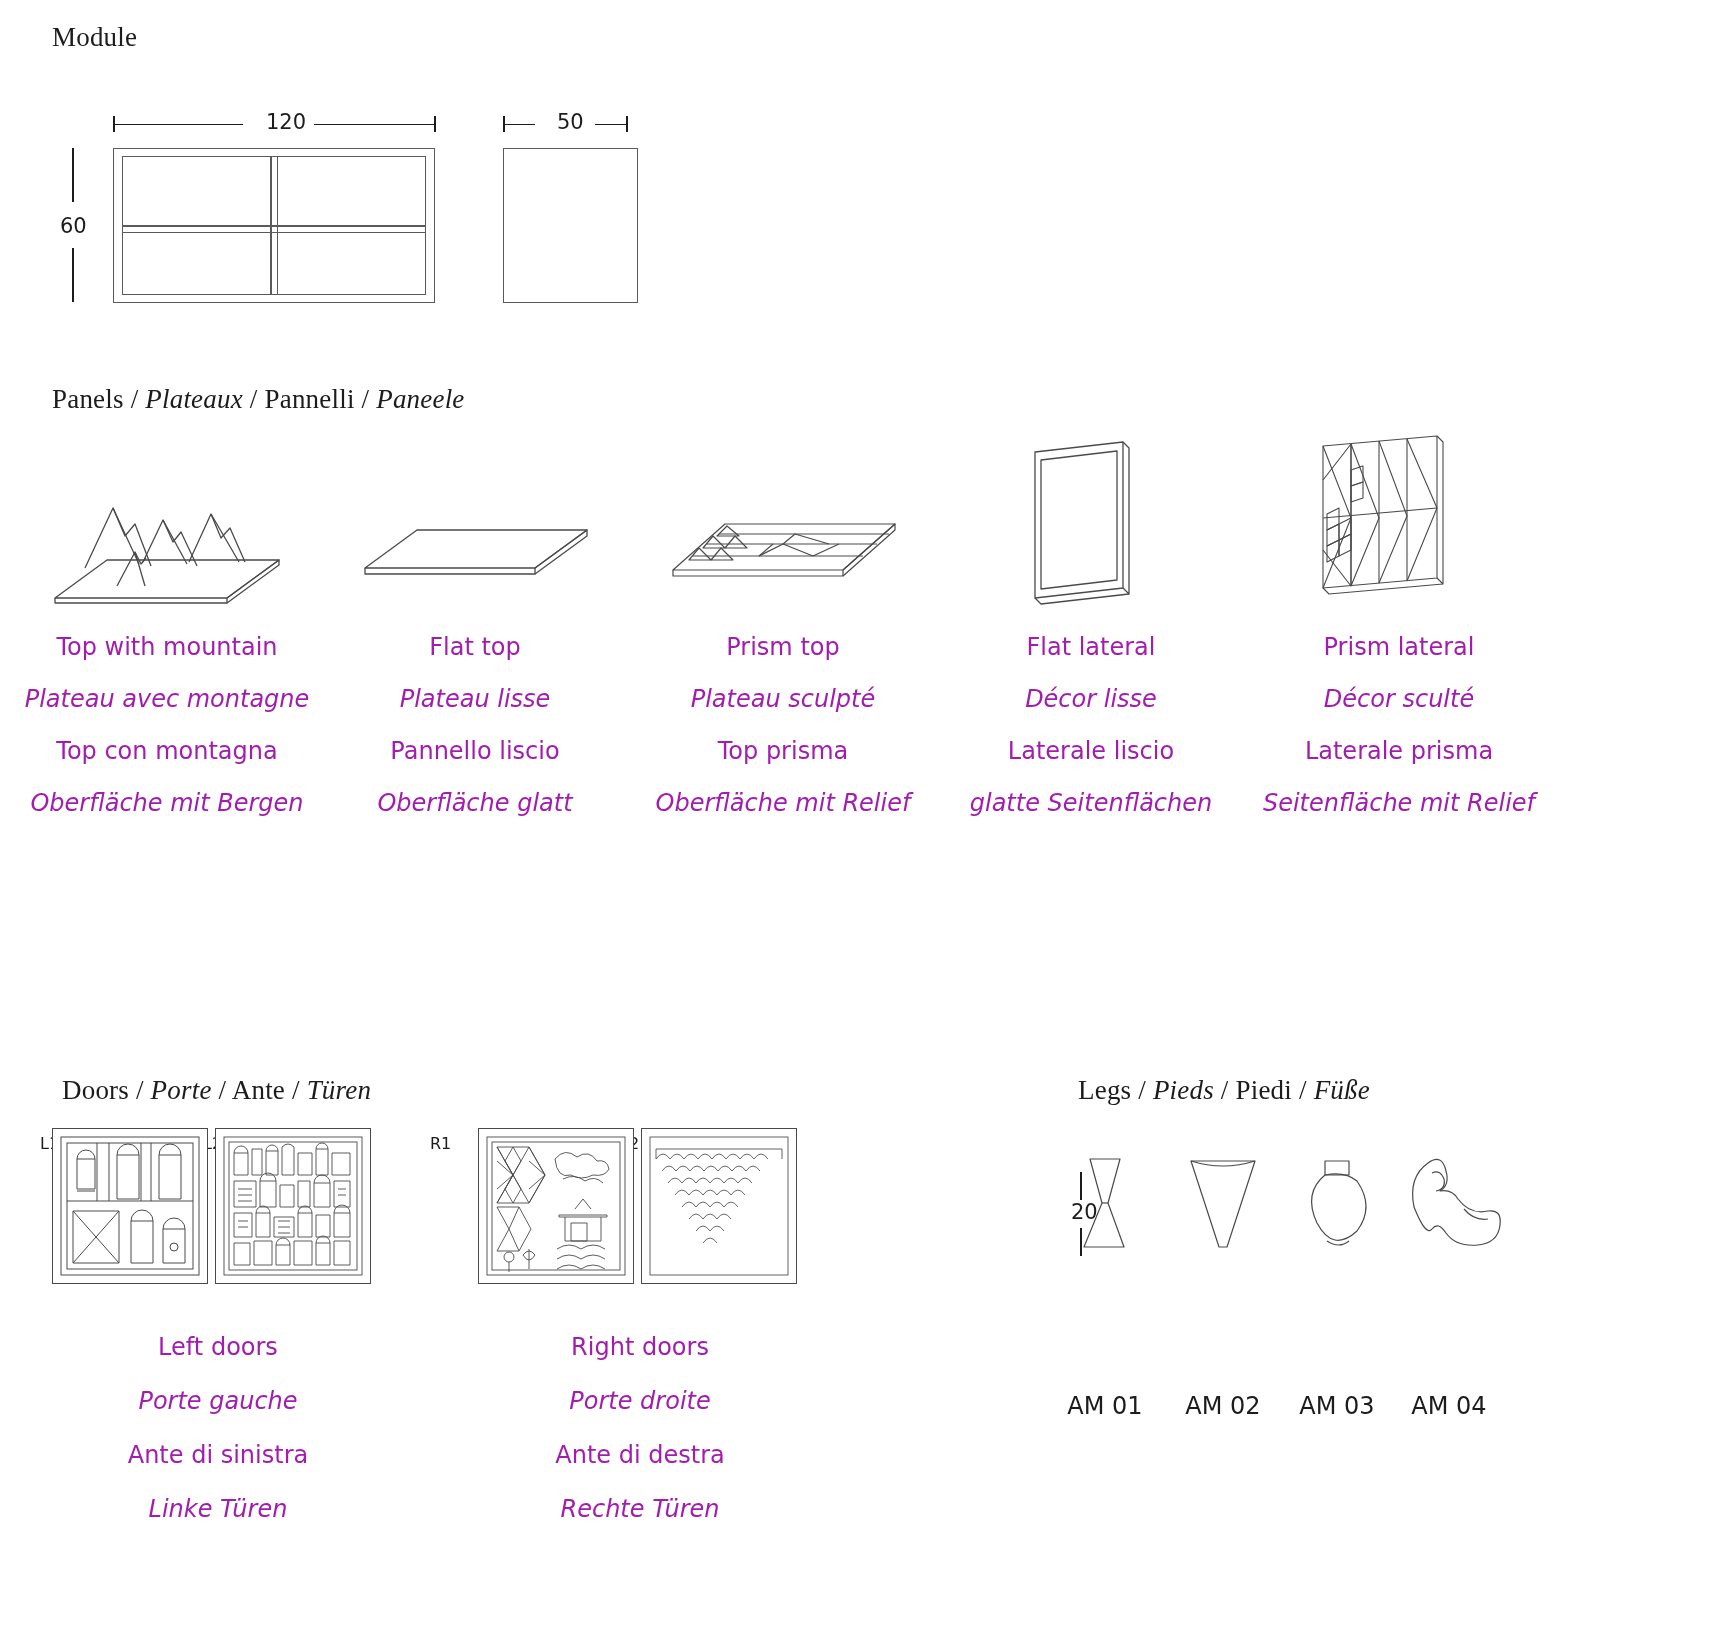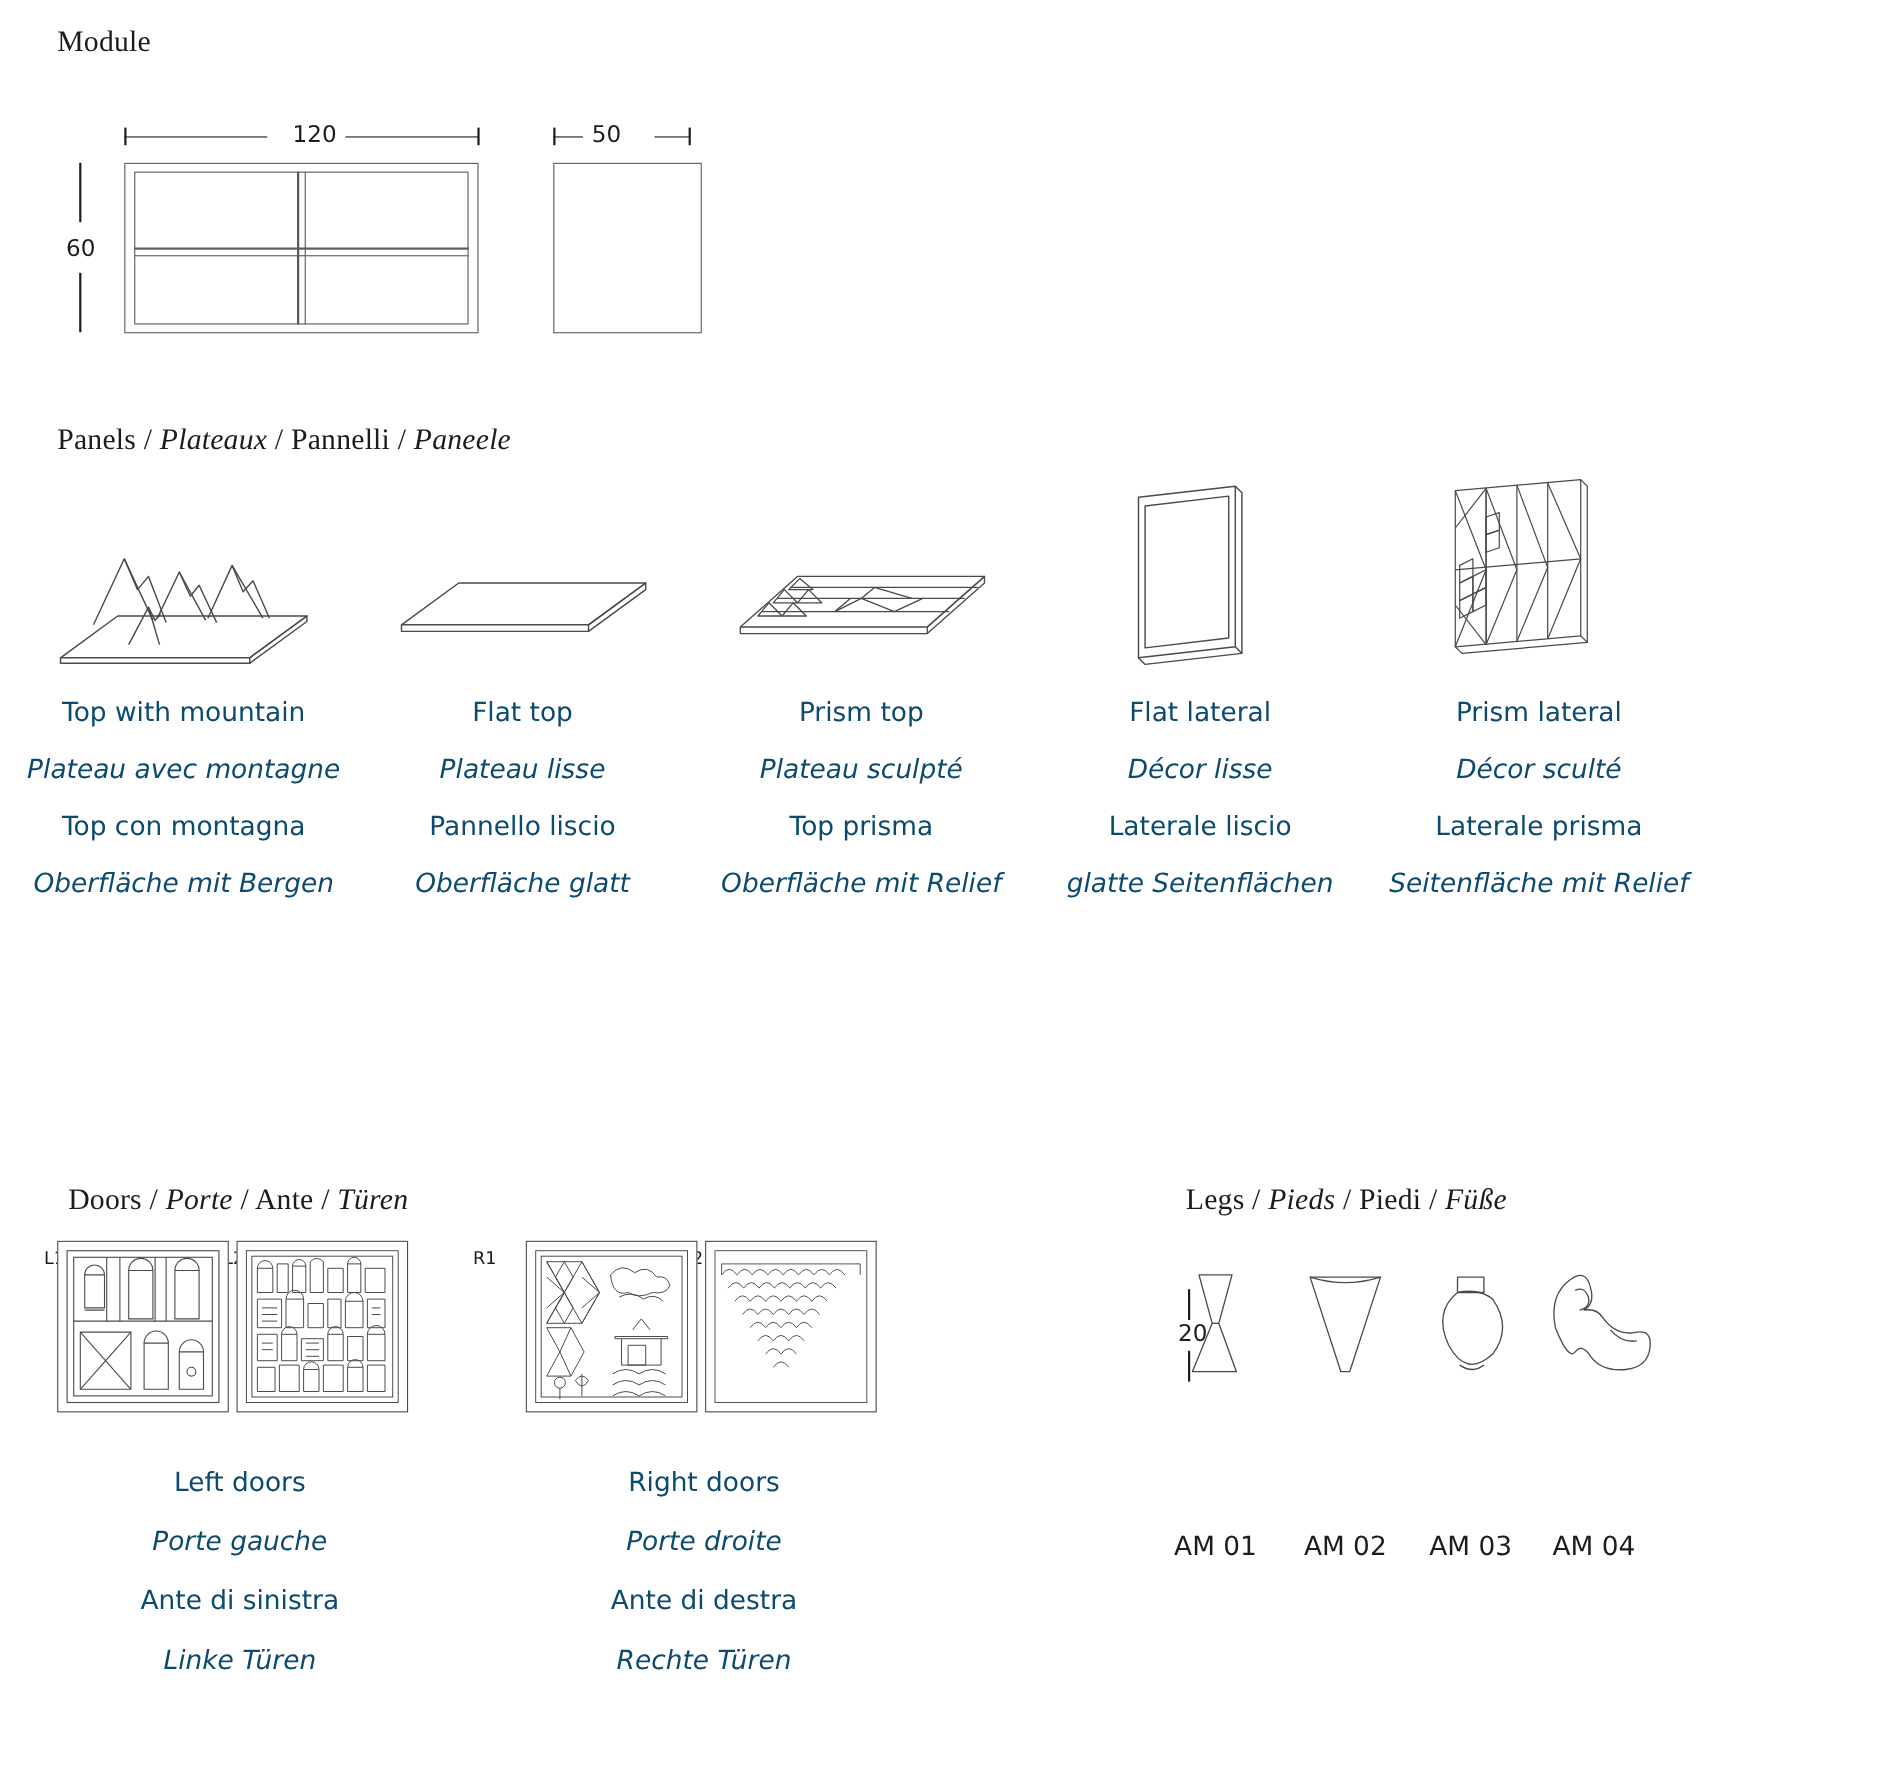--- a/index.html
+++ b/index.html
@@ -28,21 +28,21 @@
     color: #1c1c1c;
     letter-spacing: .2px;
     white-space: nowrap;
     font-family: Liberation Serif, serif;
   }
   .section-title .it { font-style: italic; }
   .caption {
     font-size: 24px;
     line-height: 34px;
     text-align: center;
-    color: #0c4a6e;
+    color: #a21caf;
   }
   .caption.it { font-style: italic; }
 
   
   #module-title { position: absolute; left: 52px; top: 22px; }
 
   
   .dimline-h {
     position: absolute;
     height: 1px;
@@ -152,21 +152,21 @@
 
   <div class="box-outline" style="left:113px; top:148px; width:322px; height:155px;"></div>
   <div class="box-outline" style="left:122px; top:156px; width:304px; height:139px; border-width:1px;"></div>
   <div class="inner-line-h" style="left:122px; top:225px; width:304px;"></div>
   <div class="inner-line-h" style="left:122px; top:232px; width:304px; height:1px;"></div>
   <div class="inner-line-v" style="left:270px; top:156px; height:139px;"></div>
   <div class="inner-line-v" style="left:277px; top:156px; height:139px; width:1px;"></div>
 
   <div class="dimline-h" style="left:503px; top:124px; width:32px;"></div>
   <div class="dimline-h" style="left:595px; top:124px; width:32px;"></div>
-  <div class="dim-num" style="left:530px; top:110px;">50</div>
+  <div class="dim-num" style="left:549px; top:110px;">50</div>
   <div class="dimline-v" style="left:503px; top:116px; height:16px;"></div>
   <div class="dimline-v" style="left:626px; top:116px; height:16px;"></div>
   <div class="box-outline" style="left:503px; top:148px; width:135px; height:155px;"></div>
 
   <div class="section-title" id="panels-title">
     <span>Panels</span>
     <span>/</span>
     <span class="it">Plateaux</span>
     <span>/</span>
     <span>Pannelli</span>

